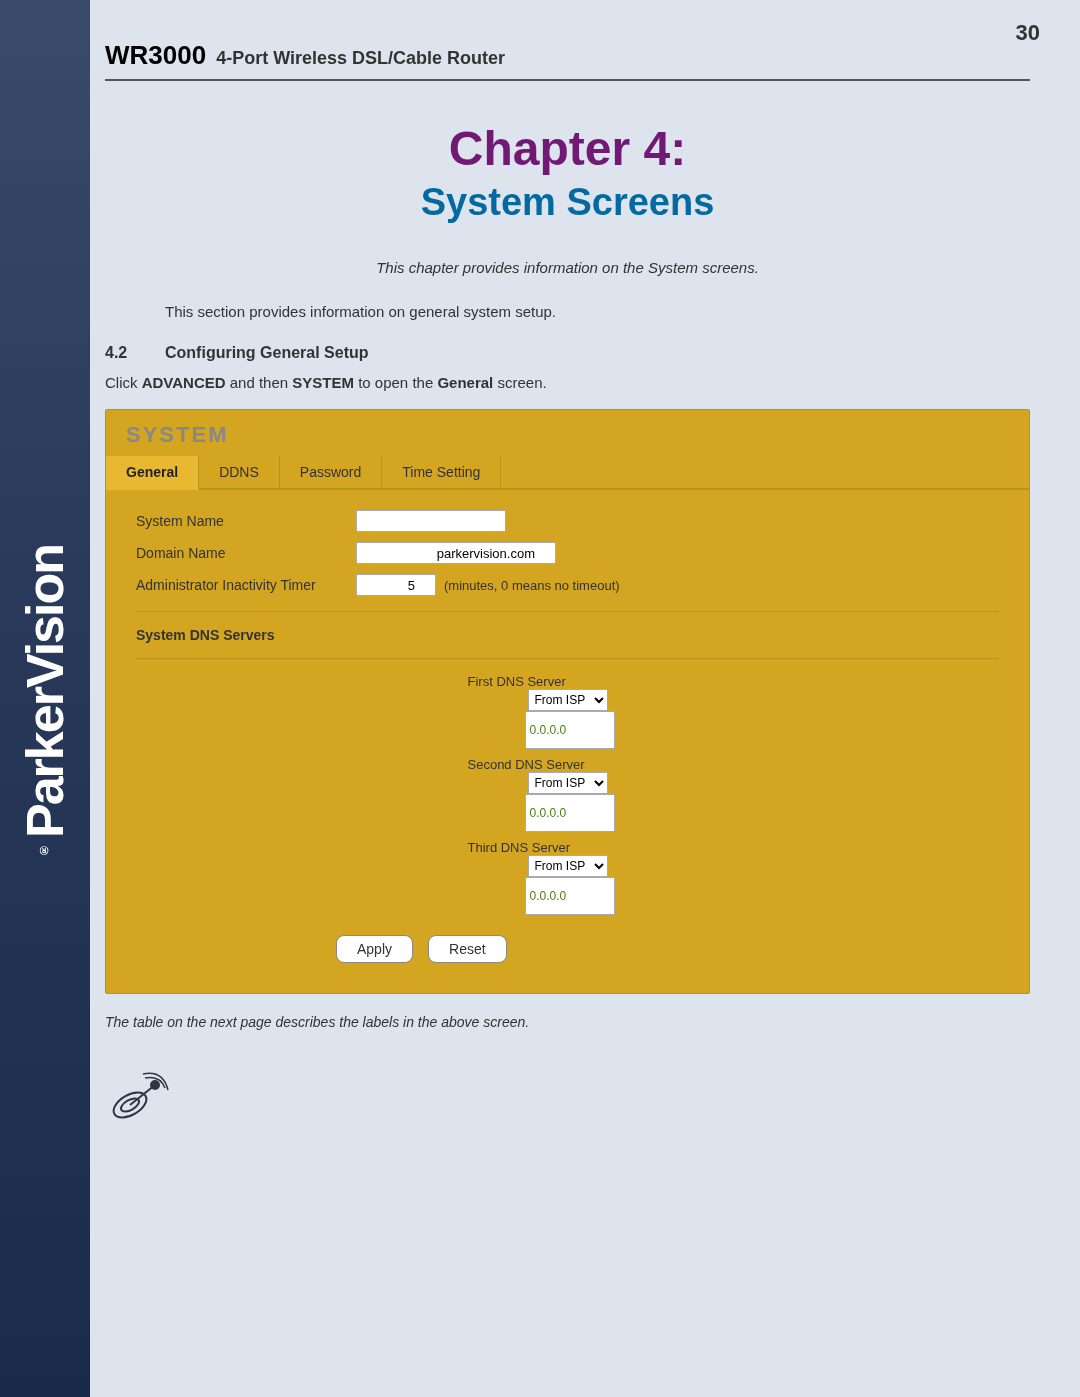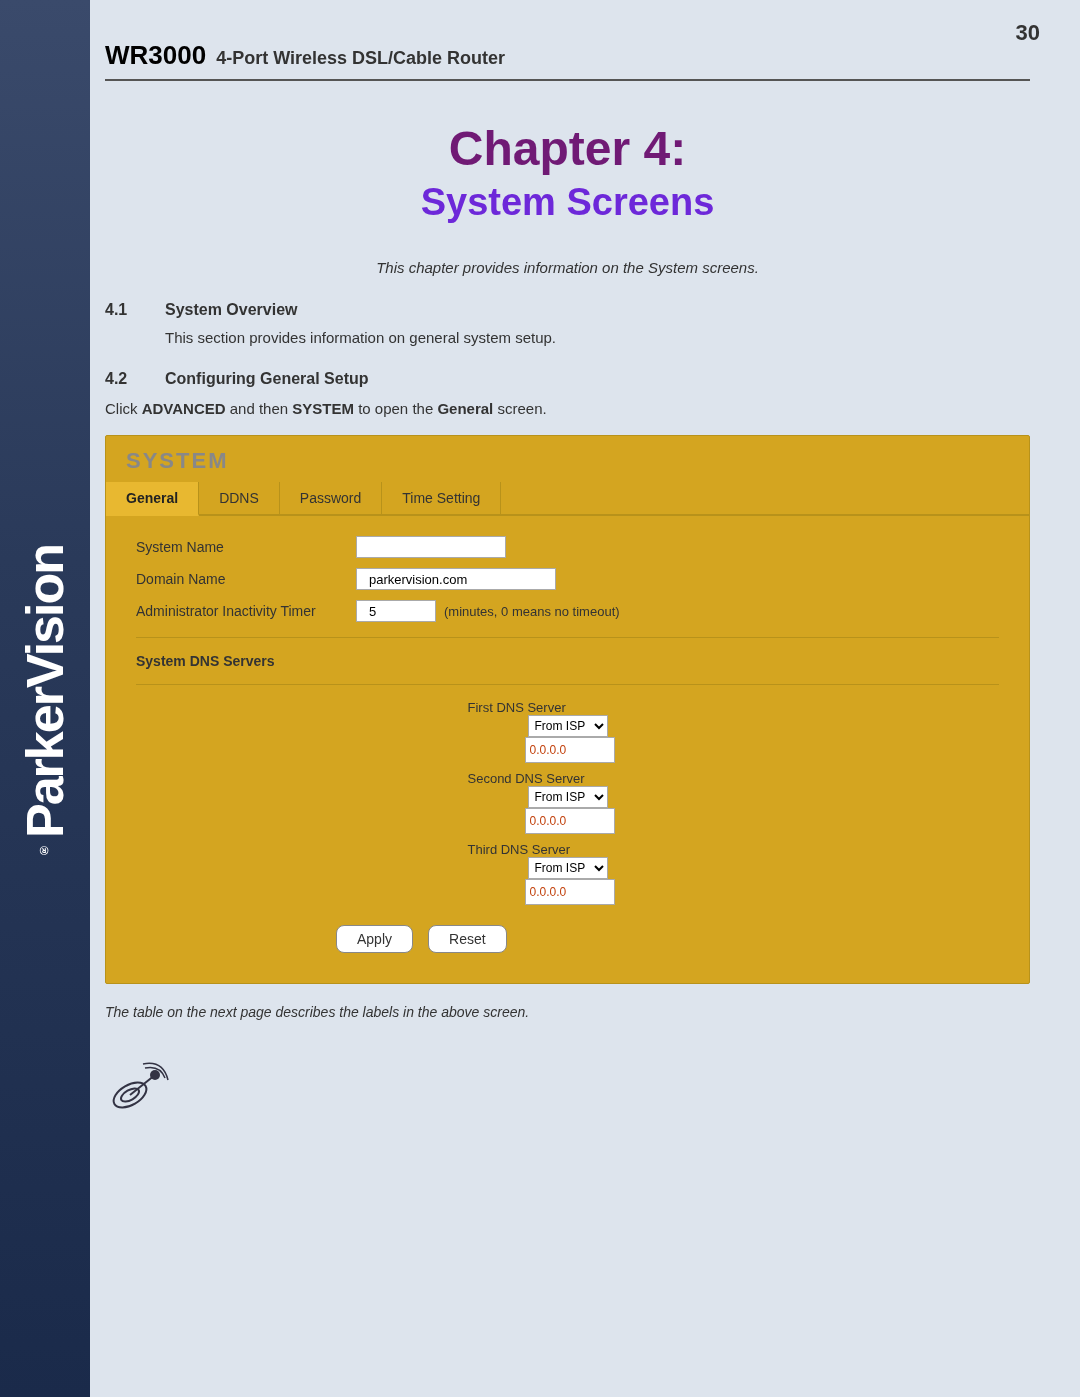--- a/index.html
+++ b/index.html
@@ -91,21 +91,21 @@
       font-size: 48px;
       font-weight: 900;
       color: #701a75;
       font-family: Arial Black, Arial, sans-serif;
       display: block;
     }
 
     .chapter-subtitle {
       font-size: 38px;
       font-weight: 900;
-      color: #6d28d9;
+      color: #0369a1;
       font-family: Arial Black, Arial, sans-serif;
       display: block;
       margin-top: 5px;
     }
 
     
     .intro-text {
       text-align: center;
       font-style: italic;
       font-size: 15px;
@@ -202,24 +202,25 @@
     .form-label {
       font-size: 14px;
       color: #333;
       min-width: 220px;
       font-weight: normal;
     }
 
     .form-input {
       background: white;
       border: 1px solid #aaa;
-      padding: 3px 12px;
+      padding: 3px 20px;
       font-size: 13px;
       width: 150px;
       height: 22px;
+      text-align: right;
     }
 
     .form-input-wide {
       width: 200px;
     }
 
     .form-note {
       font-size: 13px;
       color: #333;
       margin-left: 8px;
@@ -257,25 +258,25 @@
       border: 1px solid #aaa;
       font-size: 12px;
       height: 22px;
       padding: 0 2px;
       width: 80px;
     }
 
     .dns-input {
       background: white;
       border: 1px solid #aaa;
-      padding: 12px 4px;
+      padding: 4px 4px;
       font-size: 12px;
       width: 90px;
-      height: 22px;
-      color: #c2410c;
+      height: 38px;
+      color: #4d7c0f;
       margin-left: 4px;
     }
 
     
     .buttons-row {
       display: flex;
       gap: 15px;
       margin-top: 20px;
       padding-left: 200px;
     }
@@ -348,24 +349,20 @@
     <span class="header-desc">4-Port Wireless DSL/Cable Router</span>
   </div>
 
   <div class="chapter-container">
     <span class="chapter-title">Chapter 4:</span>
     <span class="chapter-subtitle">System Screens</span>
   </div>
 
   <p class="intro-text">This chapter provides information on the System screens.</p>
 
-  <div class="section-heading">
-    <span class="section-number">4.1</span>
-    <span>System Overview</span>
-  </div>
   <p class="section-body-text">This section provides information on general system setup.</p>
 
   <div class="section-heading">
     <span class="section-number">4.2</span>
     <span>Configuring General Setup</span>
   </div>
   <p class="instruction-text">
     Click <strong>ADVANCED</strong> and then <strong>SYSTEM</strong> to open the <strong>General</strong> screen.
   </p>
 

